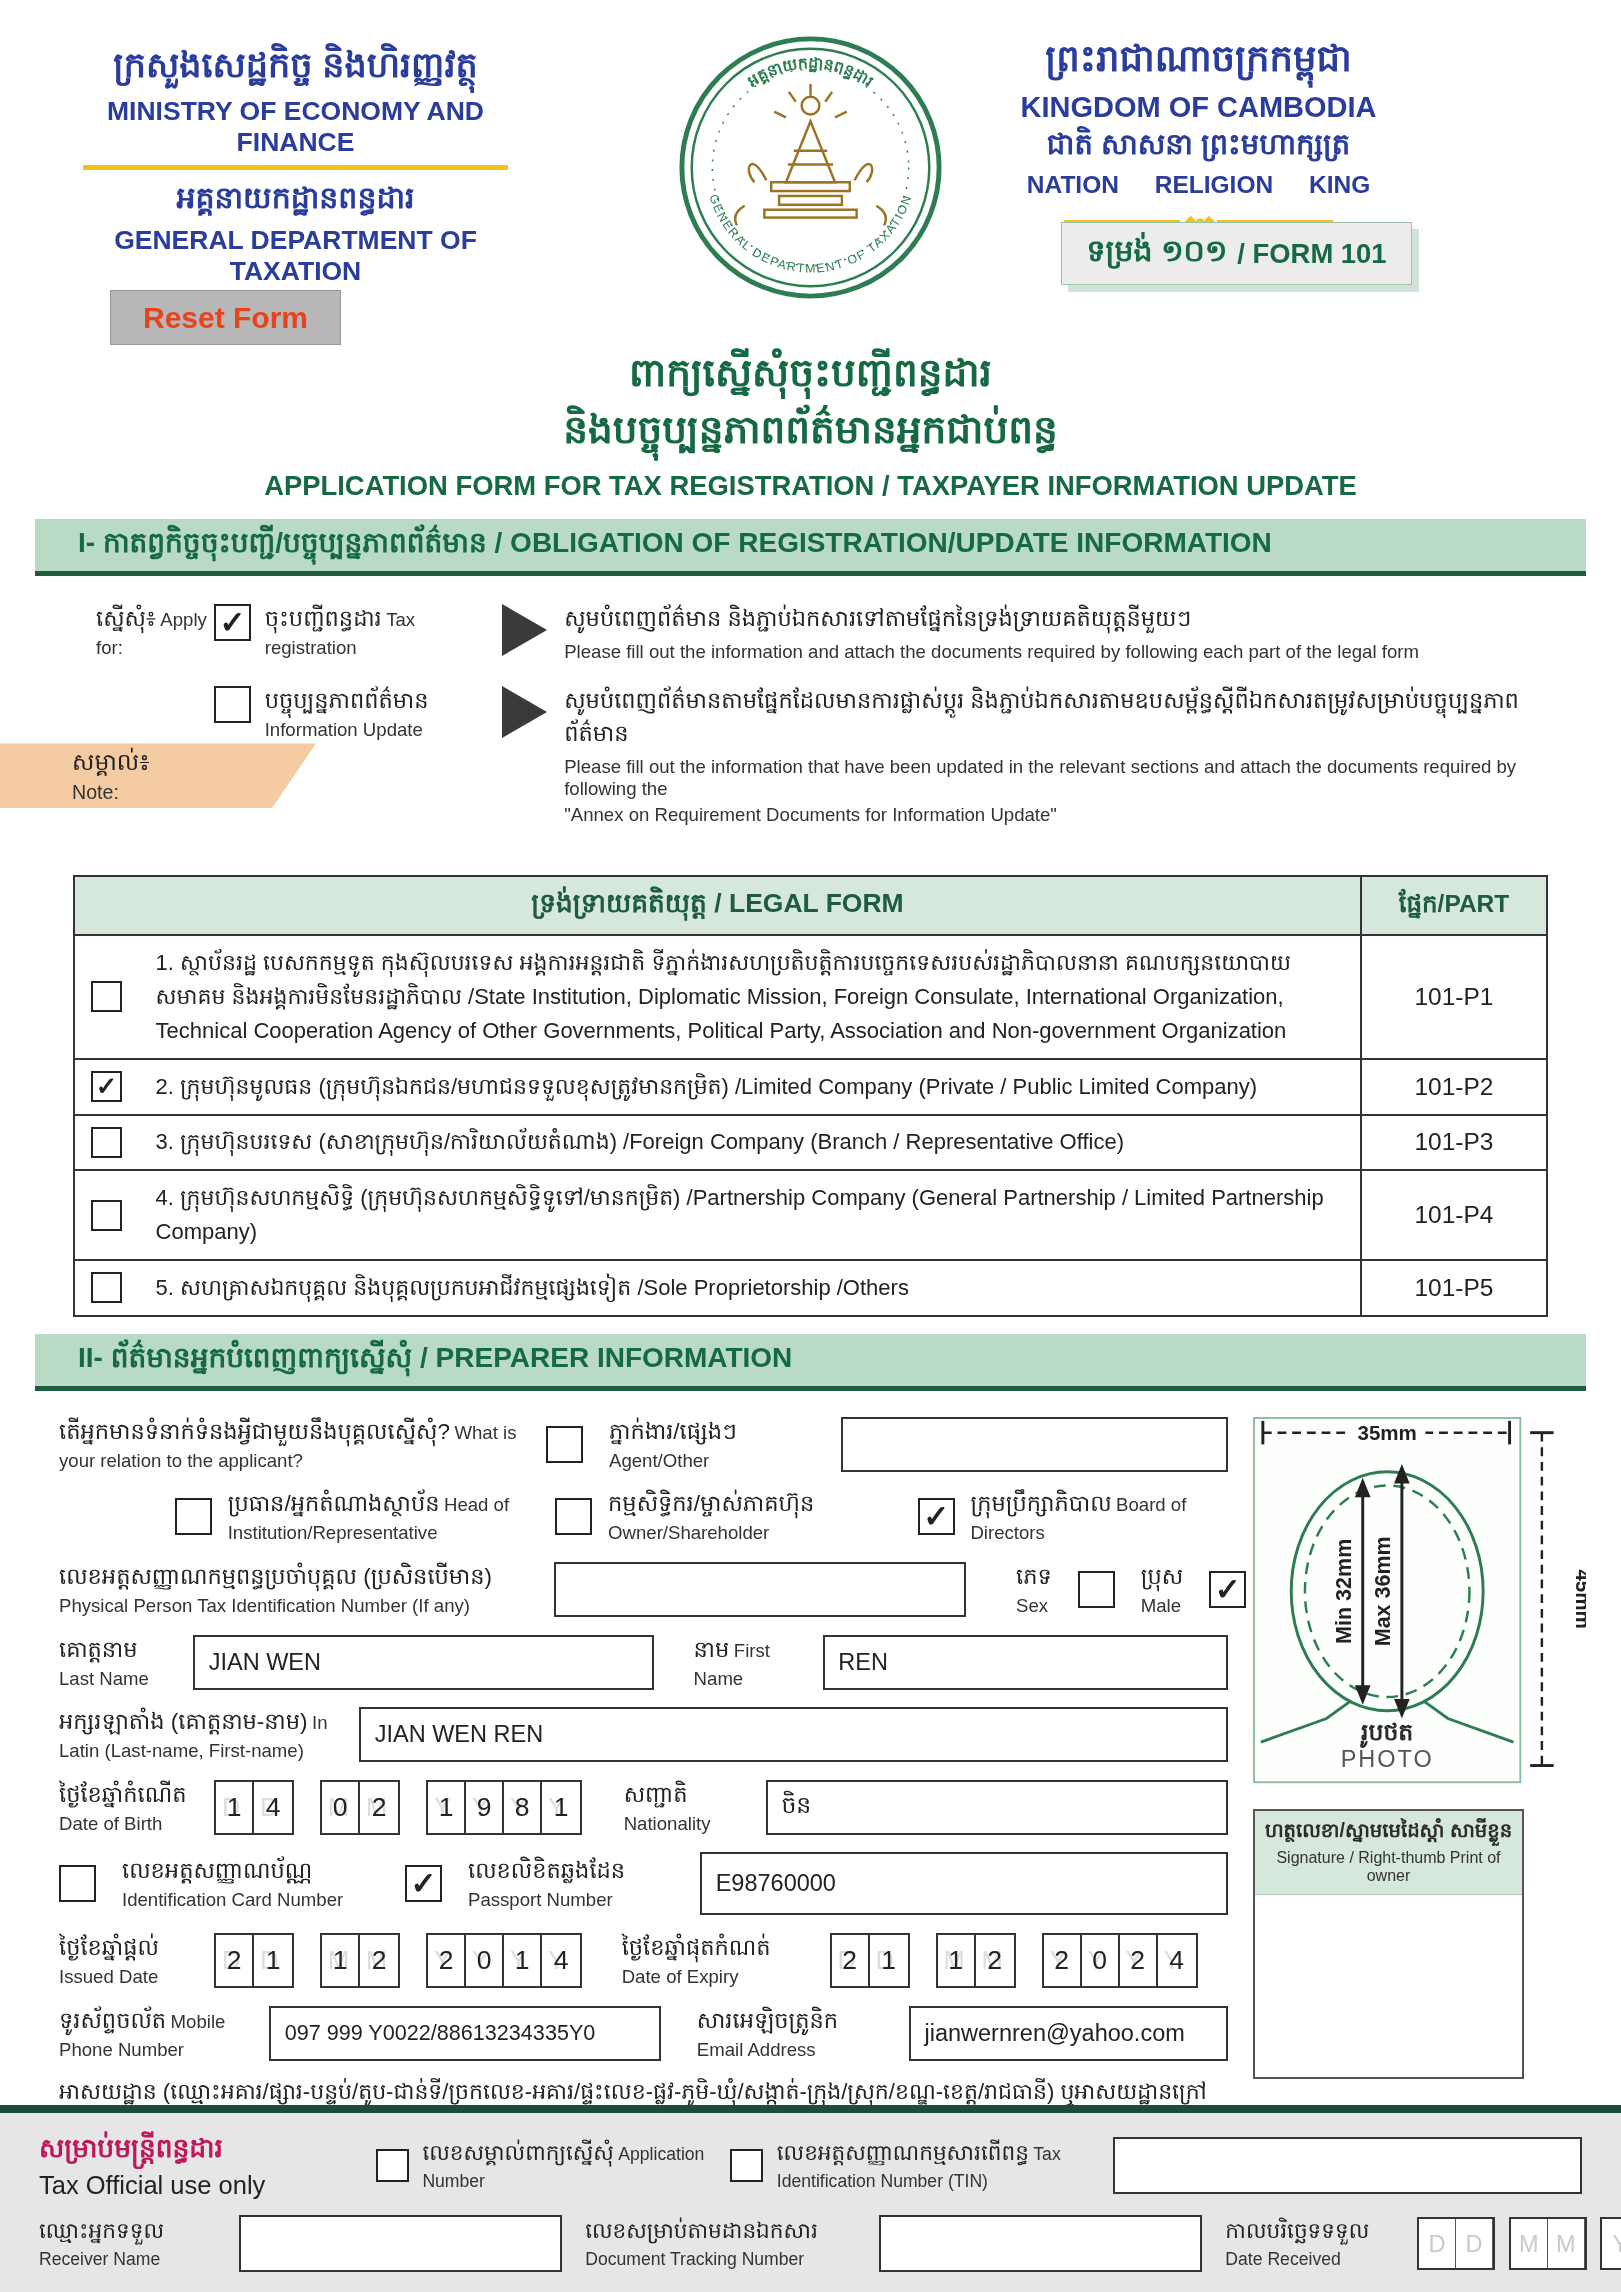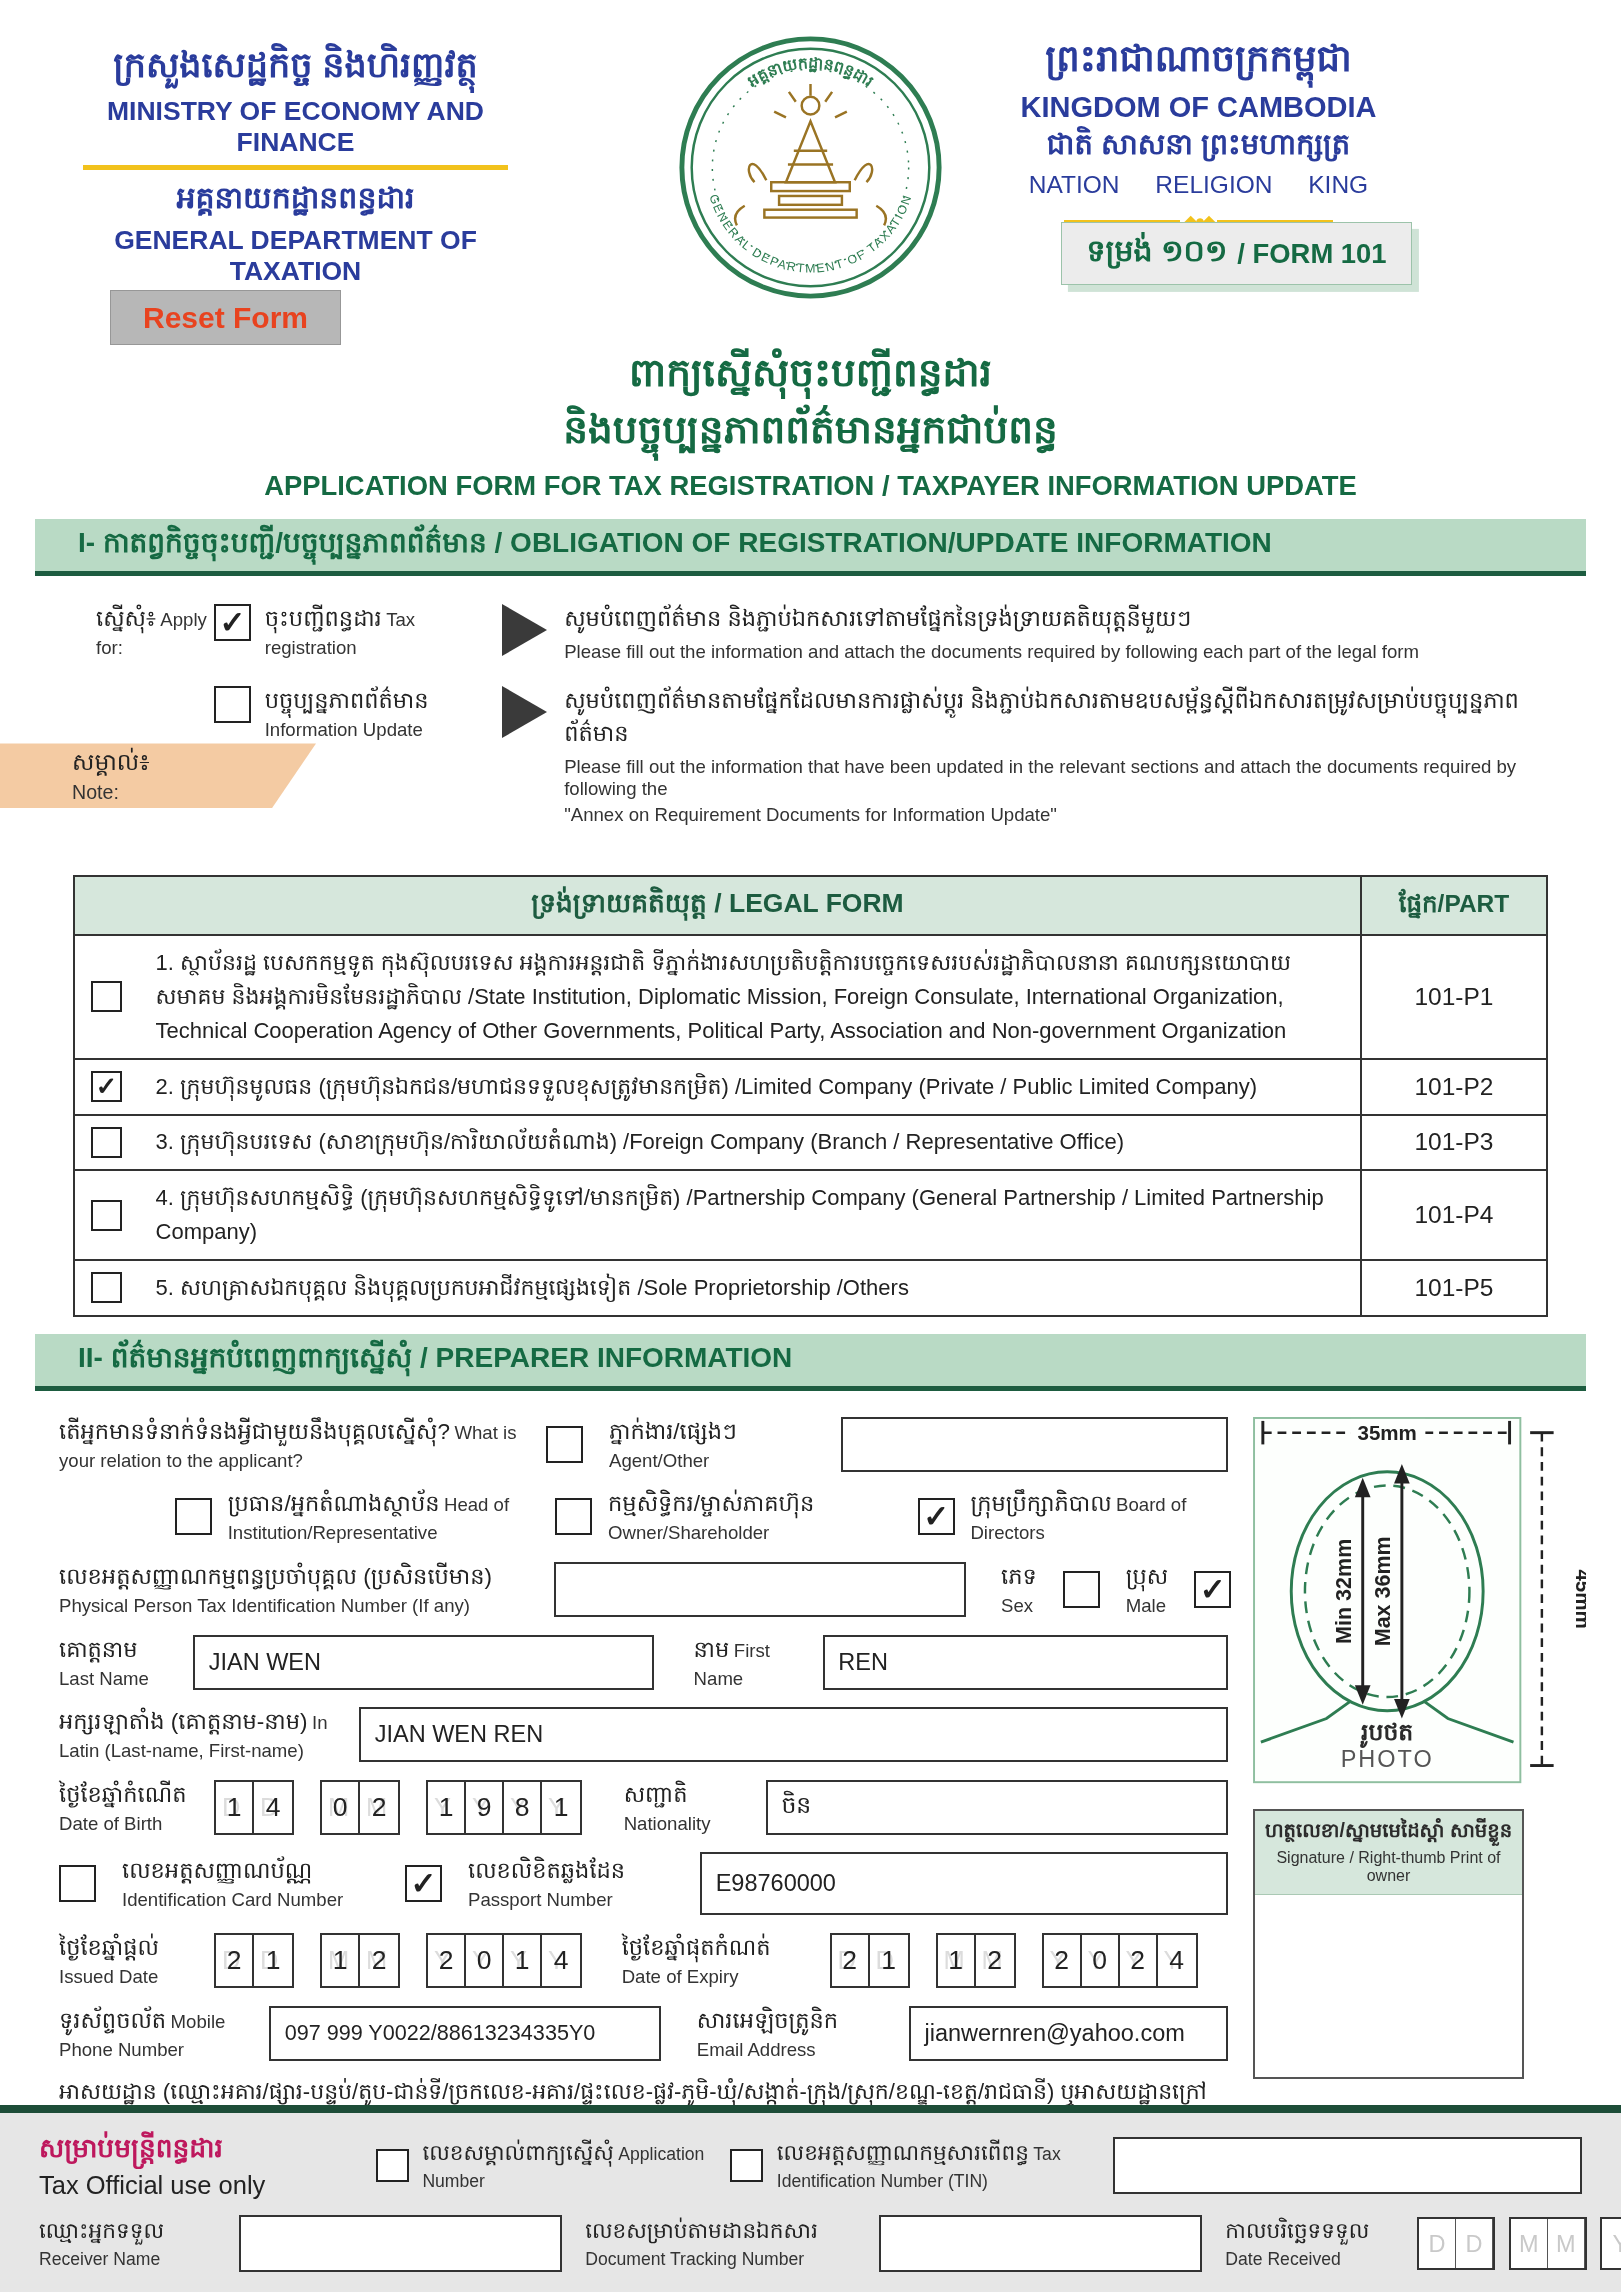--- a/index.html
+++ b/index.html
@@ -13,21 +13,21 @@
   .h-kh1 { font-size:35px; font-weight:bold; }
   .h-en1 { font-size:26.5px; font-weight:bold; margin-top:2px; }
   .gold-rule { height:4.9px; background:#f2c21c; margin:6.9px 13.7px 8.8px 13.7px; }
   .h-kh2 { font-size:30px; font-weight:bold; }
   .h-en2 { font-size:26.5px; font-weight:bold; margin-top:2.9px; }
   .seal-wrap { position:absolute; left:676px; top:33px; }
   .hdr-right { position:absolute; left:980px; top:35px; width:437px; text-align:center; color:#2a3c9c; }
   .k-kh { font-size:37px; font-weight:bold; }
   .k-en { font-size:29px; font-weight:bold; margin-top:2px; }
   .m-kh { font-size:29px; font-weight:bold; margin-top:2px; }
-  .m-en { font-size:24.5px; font-weight:normal; word-spacing:29px; margin-top:2.9px; }
+  .m-en { font-size:24.5px; font-weight:bold; word-spacing:29px; margin-top:2.9px; }
   .gold-orn { display:flex; align-items:center; justify-content:center; margin-top:11.8px; color:#f2c21c; }
   .gold-orn .line { width:116px; height:2.9px; background:#f2c21c; }
   .gold-orn .mid { font-size:17.6px; margin:0 3.9px; letter-spacing:-2.9px; }
   .badge { position:absolute; left:1061px; top:222px; width:351px; height:63px;
            background:#ececec; border:1px solid #9cc3aa; box-shadow:6.9px 6.9px 0 #cfe3d6;
            display:flex; align-items:center; justify-content:center; gap:9.8px;
            font-weight:bold; color:#156a43; }
   .badge .bkh { font-size:30px; } .badge .ben { font-size:27.4px; }
   .reset-btn { position:absolute; left:110px; top:290px; width:231px; height:55px;
                background:#b7b7b7; border:1px solid #979797; color:#e8431f;
@@ -298,21 +298,21 @@
           <span class="en">Board of Directors</span>
         </div>
       </div>
 
       <div class="frow">
         <div class="lbl2" style="width:469px;flex:none">
           <span class="kh">លេខអត្តសញ្ញាណកម្មពន្ធប្រចាំបុគ្គល (ប្រសិនបើមាន)</span>
           <span class="en">Physical Person Tax Identification Number (If any)</span>
         </div>
         <div class="ibox" style="width:412px;flex:none"></div>
-        <div class="lbl2" style="margin-left:9px">
+        <div class="lbl2" style="margin-left:24px">
           <span class="kh">ភេទ</span>
           <span class="en">Sex</span>
         </div>
         <div class="cb"></div>
         <div class="lbl2">
           <span class="kh">ប្រុស</span>
           <span class="en">Male</span>
         </div>
         <div class="cb">✓</div>
         <div class="lbl2">

